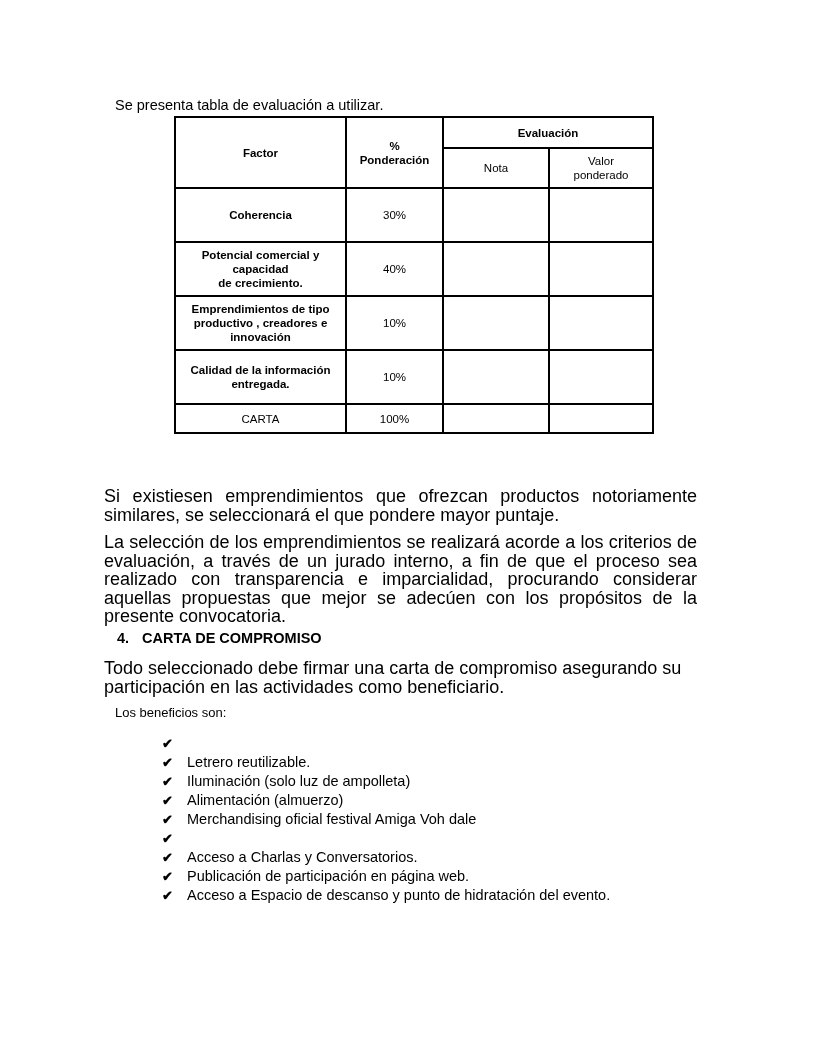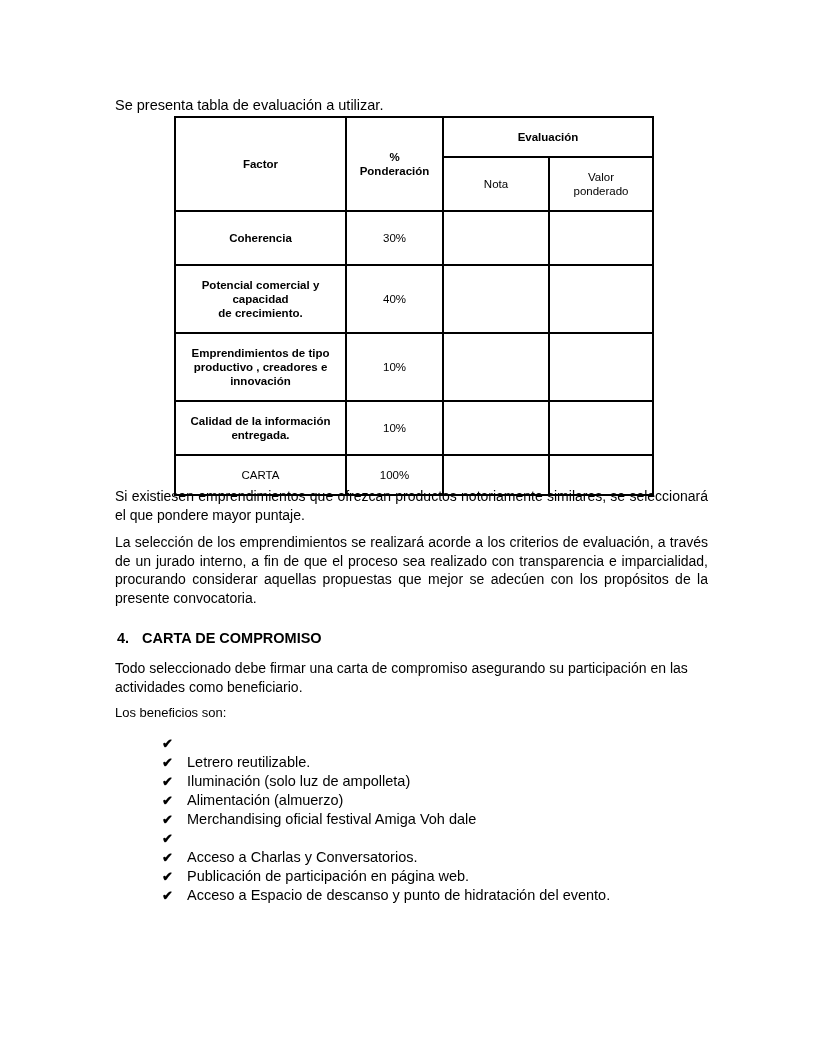--- a/index.html
+++ b/index.html
@@ -3,26 +3,26 @@
   <meta charset="utf-8">
   <style>
     html, body { margin: 0; padding: 0; background: #ffffff; }
     body { width: 816px; height: 1056px; position: relative; overflow: hidden;
            font-family: "Liberation Sans", sans-serif; color: #000; }
     .page { position: absolute; left: 0; top: 0; width: 700px; height: 1056px; }
     .intro { position: absolute; left: 115px; top: 97px; font-size: 14.5px; }
     table.eval { position: absolute; left: 174px; top: 116px; border-collapse: collapse;
                  font-size: 11.5px; }
     table.eval td, table.eval th { border: 2px solid #000; text-align: center; vertical-align: middle;
-                 padding: 12px 4px; line-height: 14px; }
+                 padding: 3px 4px; line-height: 14px; }
     .bold { font-weight: bold; }
     .c1 { width: 161px; } .c2 { width: 87px; } .c3 { width: 96px; } .c4 { width: 94px; }
     .hdr1 { height: 31px; } .hdr2 { height: 40px; }
     .row { height: 54px; } .rowt { height: 29px; }
-    .para { position: absolute; left: 115px; width: 593px; font-size: 14px; line-height: 18.5px;
+    .para { position: absolute; left: 104px; width: 593px; font-size: 18px; line-height: 18.5px;
             text-align: justify; }
     .p1 { top: 487px; }
     .p2 { top: 533px; }
     .heading { position: absolute; left: 117px; top: 630px; font-size: 14.5px; font-weight: bold; }
     .heading .num { display: inline-block; width: 25px; }
     .p3 { top: 659px; text-align: left; }
     .benef-title { position: absolute; left: 115px; top: 705px; font-size: 13px; }
     ul.benefits { position: absolute; left: 162px; top: 734px; margin: 0; padding: 0; list-style: none;
                   font-size: 14.5px; line-height: 19px; }
     ul.benefits li { display: flex; align-items: baseline; }

